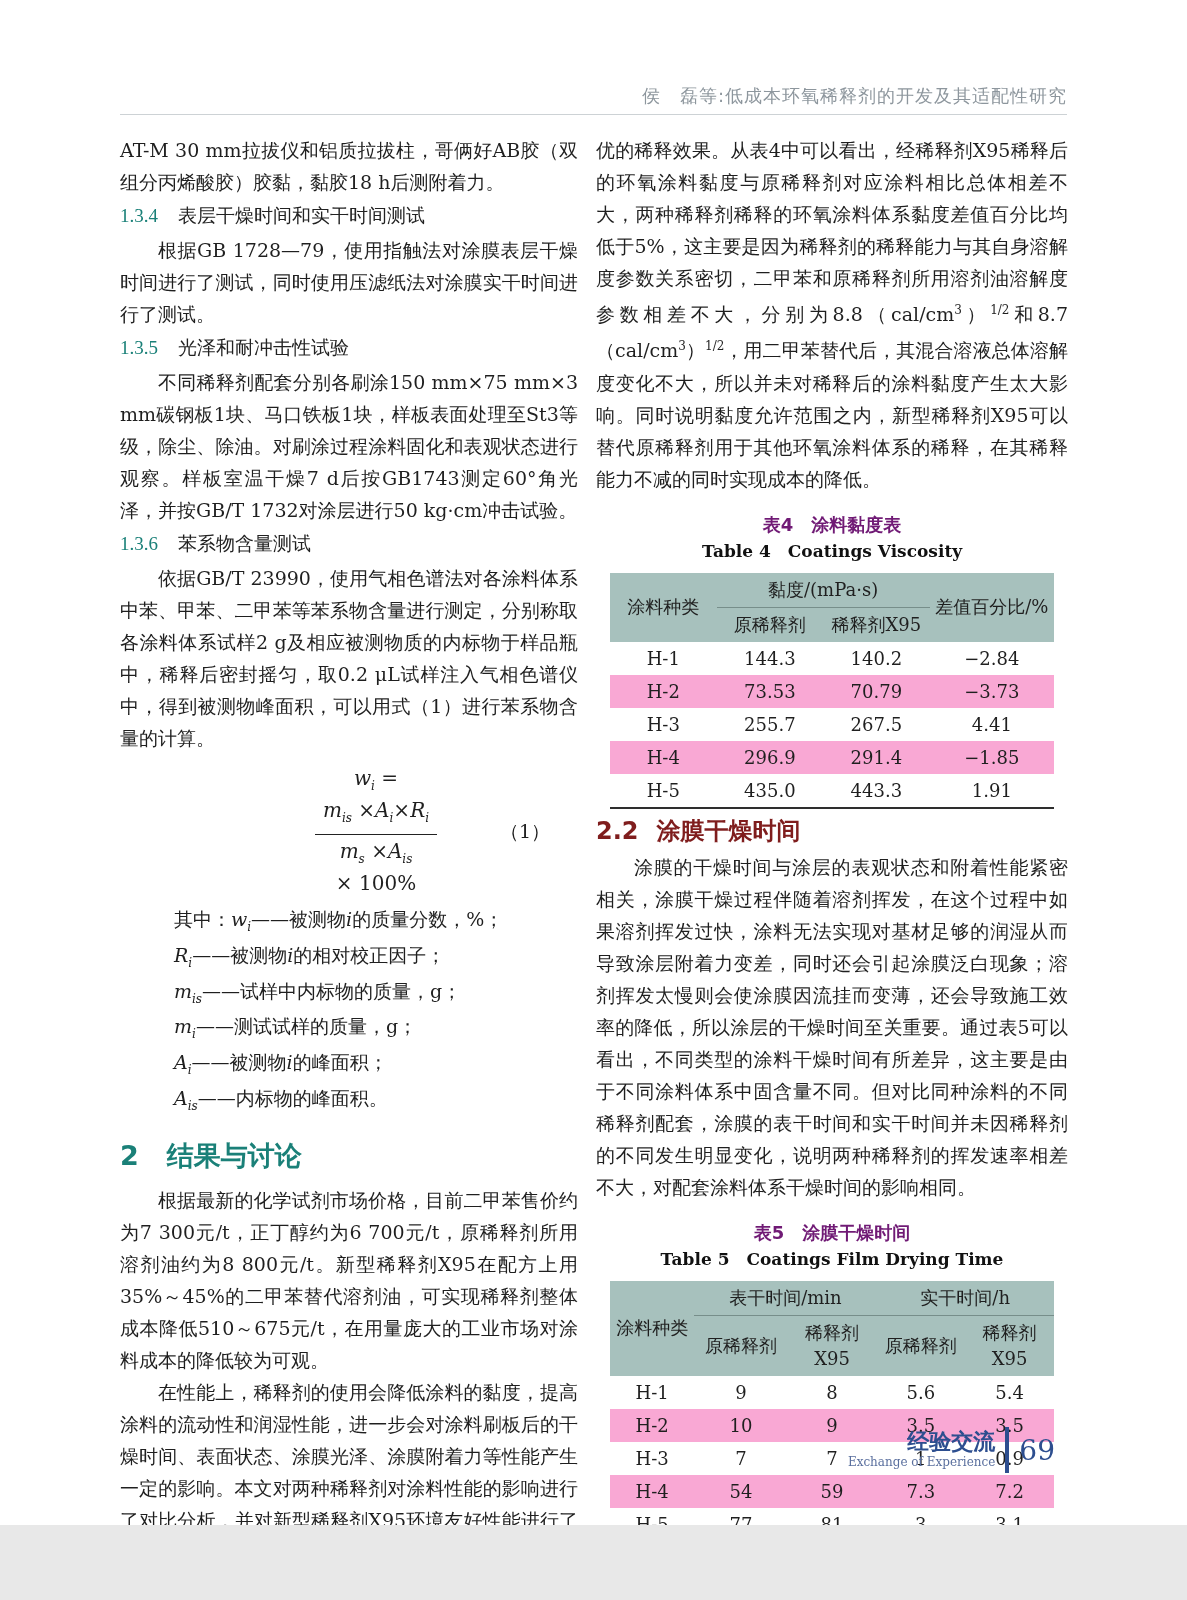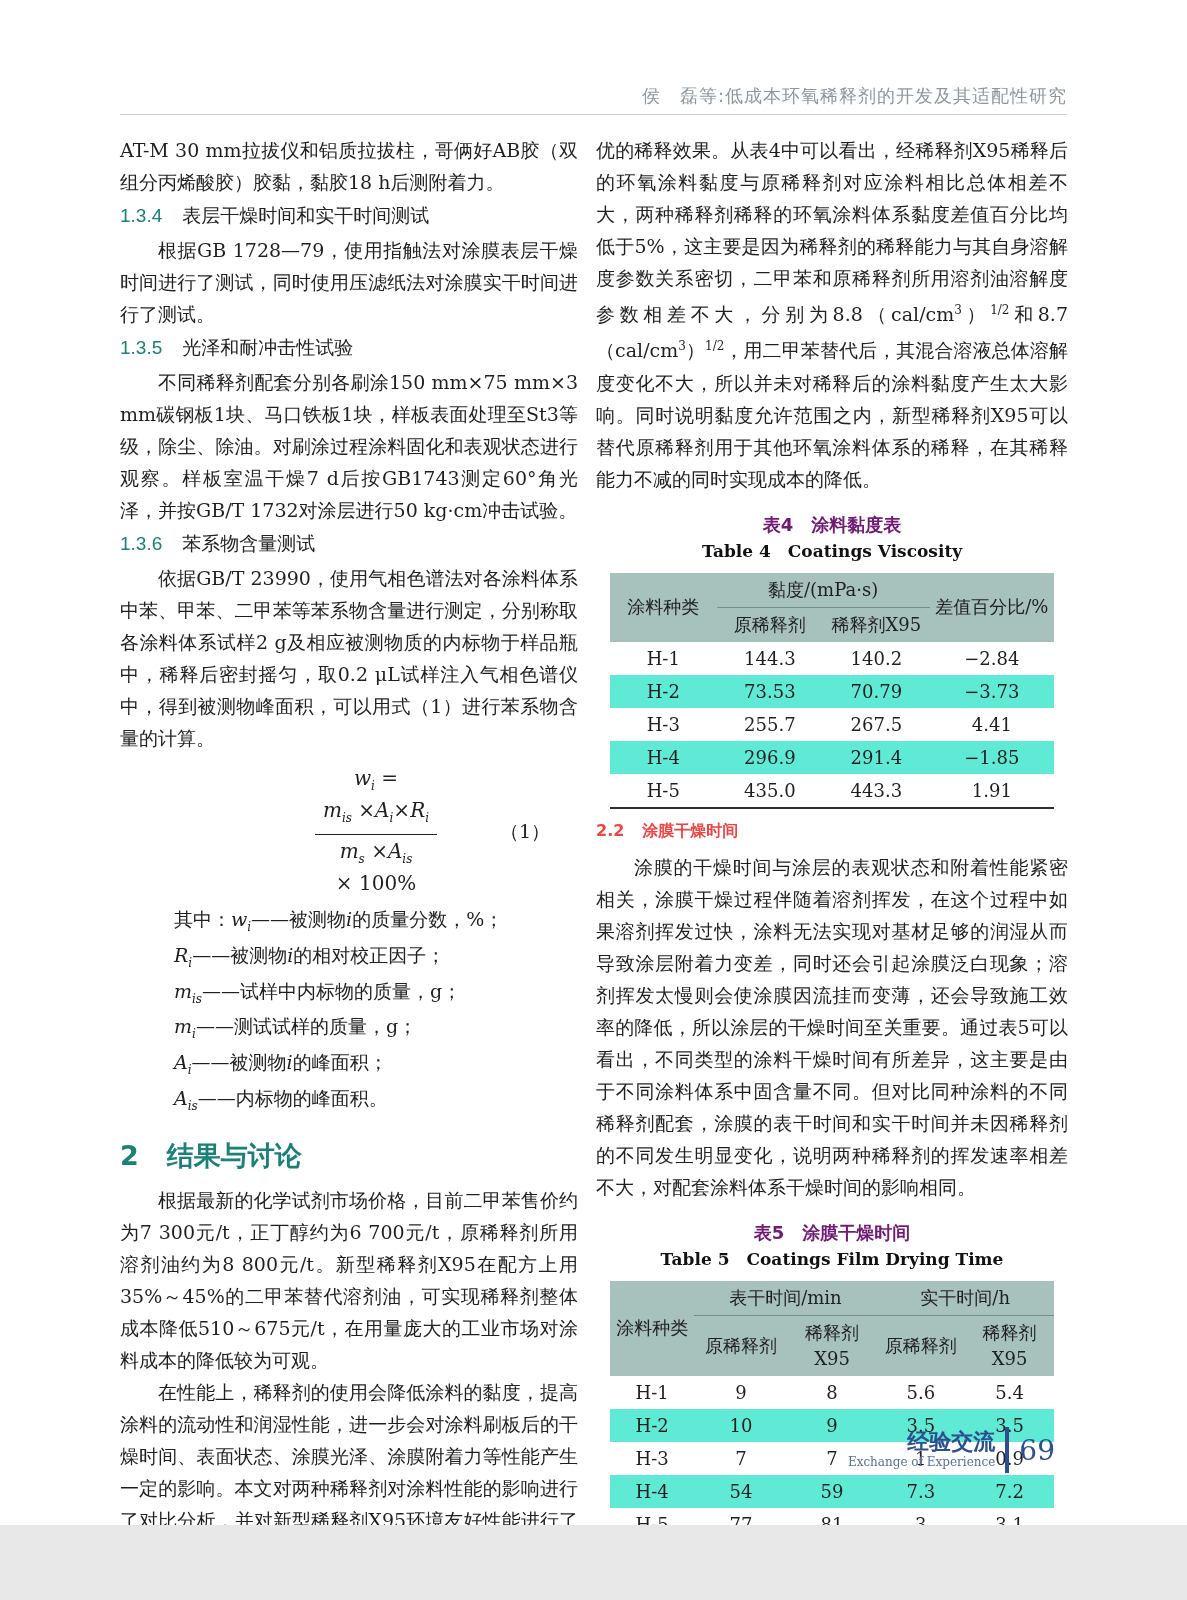--- a/index.html
+++ b/index.html
@@ -24,37 +24,37 @@
   }
   
   .col{position:absolute;top:134px;font-size:19px;line-height:32px;text-align:justify;}
   .col-left{left:120px;width:458px;}
   .col-right{left:596px;width:472px;}
   p{margin:0;}
   .indent{text-indent:2em;}
   
   .h3head{
     margin:2px 0;
-    font-family:Liberation Sans, sans-serif;
+    font-family:Liberation Serif, serif;
     font-size:19px;font-weight:normal;line-height:32px;
   }
   .h3head .hnum{color:#1a8078;margin-right:20px;}
   .h3head .htitle{color:#222;}
   
   .h1head{
     margin:18px 0 10px;
     font-family:"DejaVu Sans", sans-serif;
     font-size:27px;font-weight:bold;color:#1a8078;line-height:36px;
   }
   .h1head .hnum{margin-right:28px;}
   
   .h2head{
     margin:6px 0 4px;
     font-family:"DejaVu Sans", sans-serif;
-    font-size:16px;font-weight:bold;color:#ef4444;line-height:32px;
+    font-size:24px;font-weight:bold;color:#7f1d1d;line-height:32px;
   }
   .h2head .hnum{margin-right:18px;}
   
   .formula{
     position:relative;
     margin:12px 0 10px;
     padding-left:54px;
     display:flex;align-items:center;
     font-size:20px;line-height:24px;flex-direction:column;
   }
@@ -78,21 +78,21 @@
     border-collapse:collapse;
     border-bottom:2px solid #2e2e2e;
     font-size:18px;text-align:center;
   }
   table.paper-table th{
     background:#a7c1bd;font-weight:normal;
     padding:4px 2px;line-height:26px;
   }
   table.paper-table th.th-group{border-bottom:1px solid rgba(80,100,97,0.55);}
   table.paper-table td{padding:3px 2px;line-height:27px;}
-  table.paper-table tr.alt{background:#5eead4;}
+  table.paper-table tr.alt{background:#f9a8d4;}
   
   .footer{
     position:absolute;right:132px;bottom:52px;
     display:flex;align-items:center;
   }
   .footer .labels{text-align:right;margin-right:10px;}
   .footer .f-cn{font-family:"DejaVu Sans", sans-serif;font-weight:bold;font-size:22px;color:#2d4e8f;line-height:24px;}
   .footer .f-en{font-family:"DejaVu Serif", serif;font-size:12px;color:#5a6f9e;line-height:16px;text-align:right;}
   .footer .bar{width:4px;height:46px;background:#2d4e8f;margin-right:10px;}
   .footer .pageno{font-family:"DejaVu Serif", serif;font-size:28px;color:#2d4e8f;}

